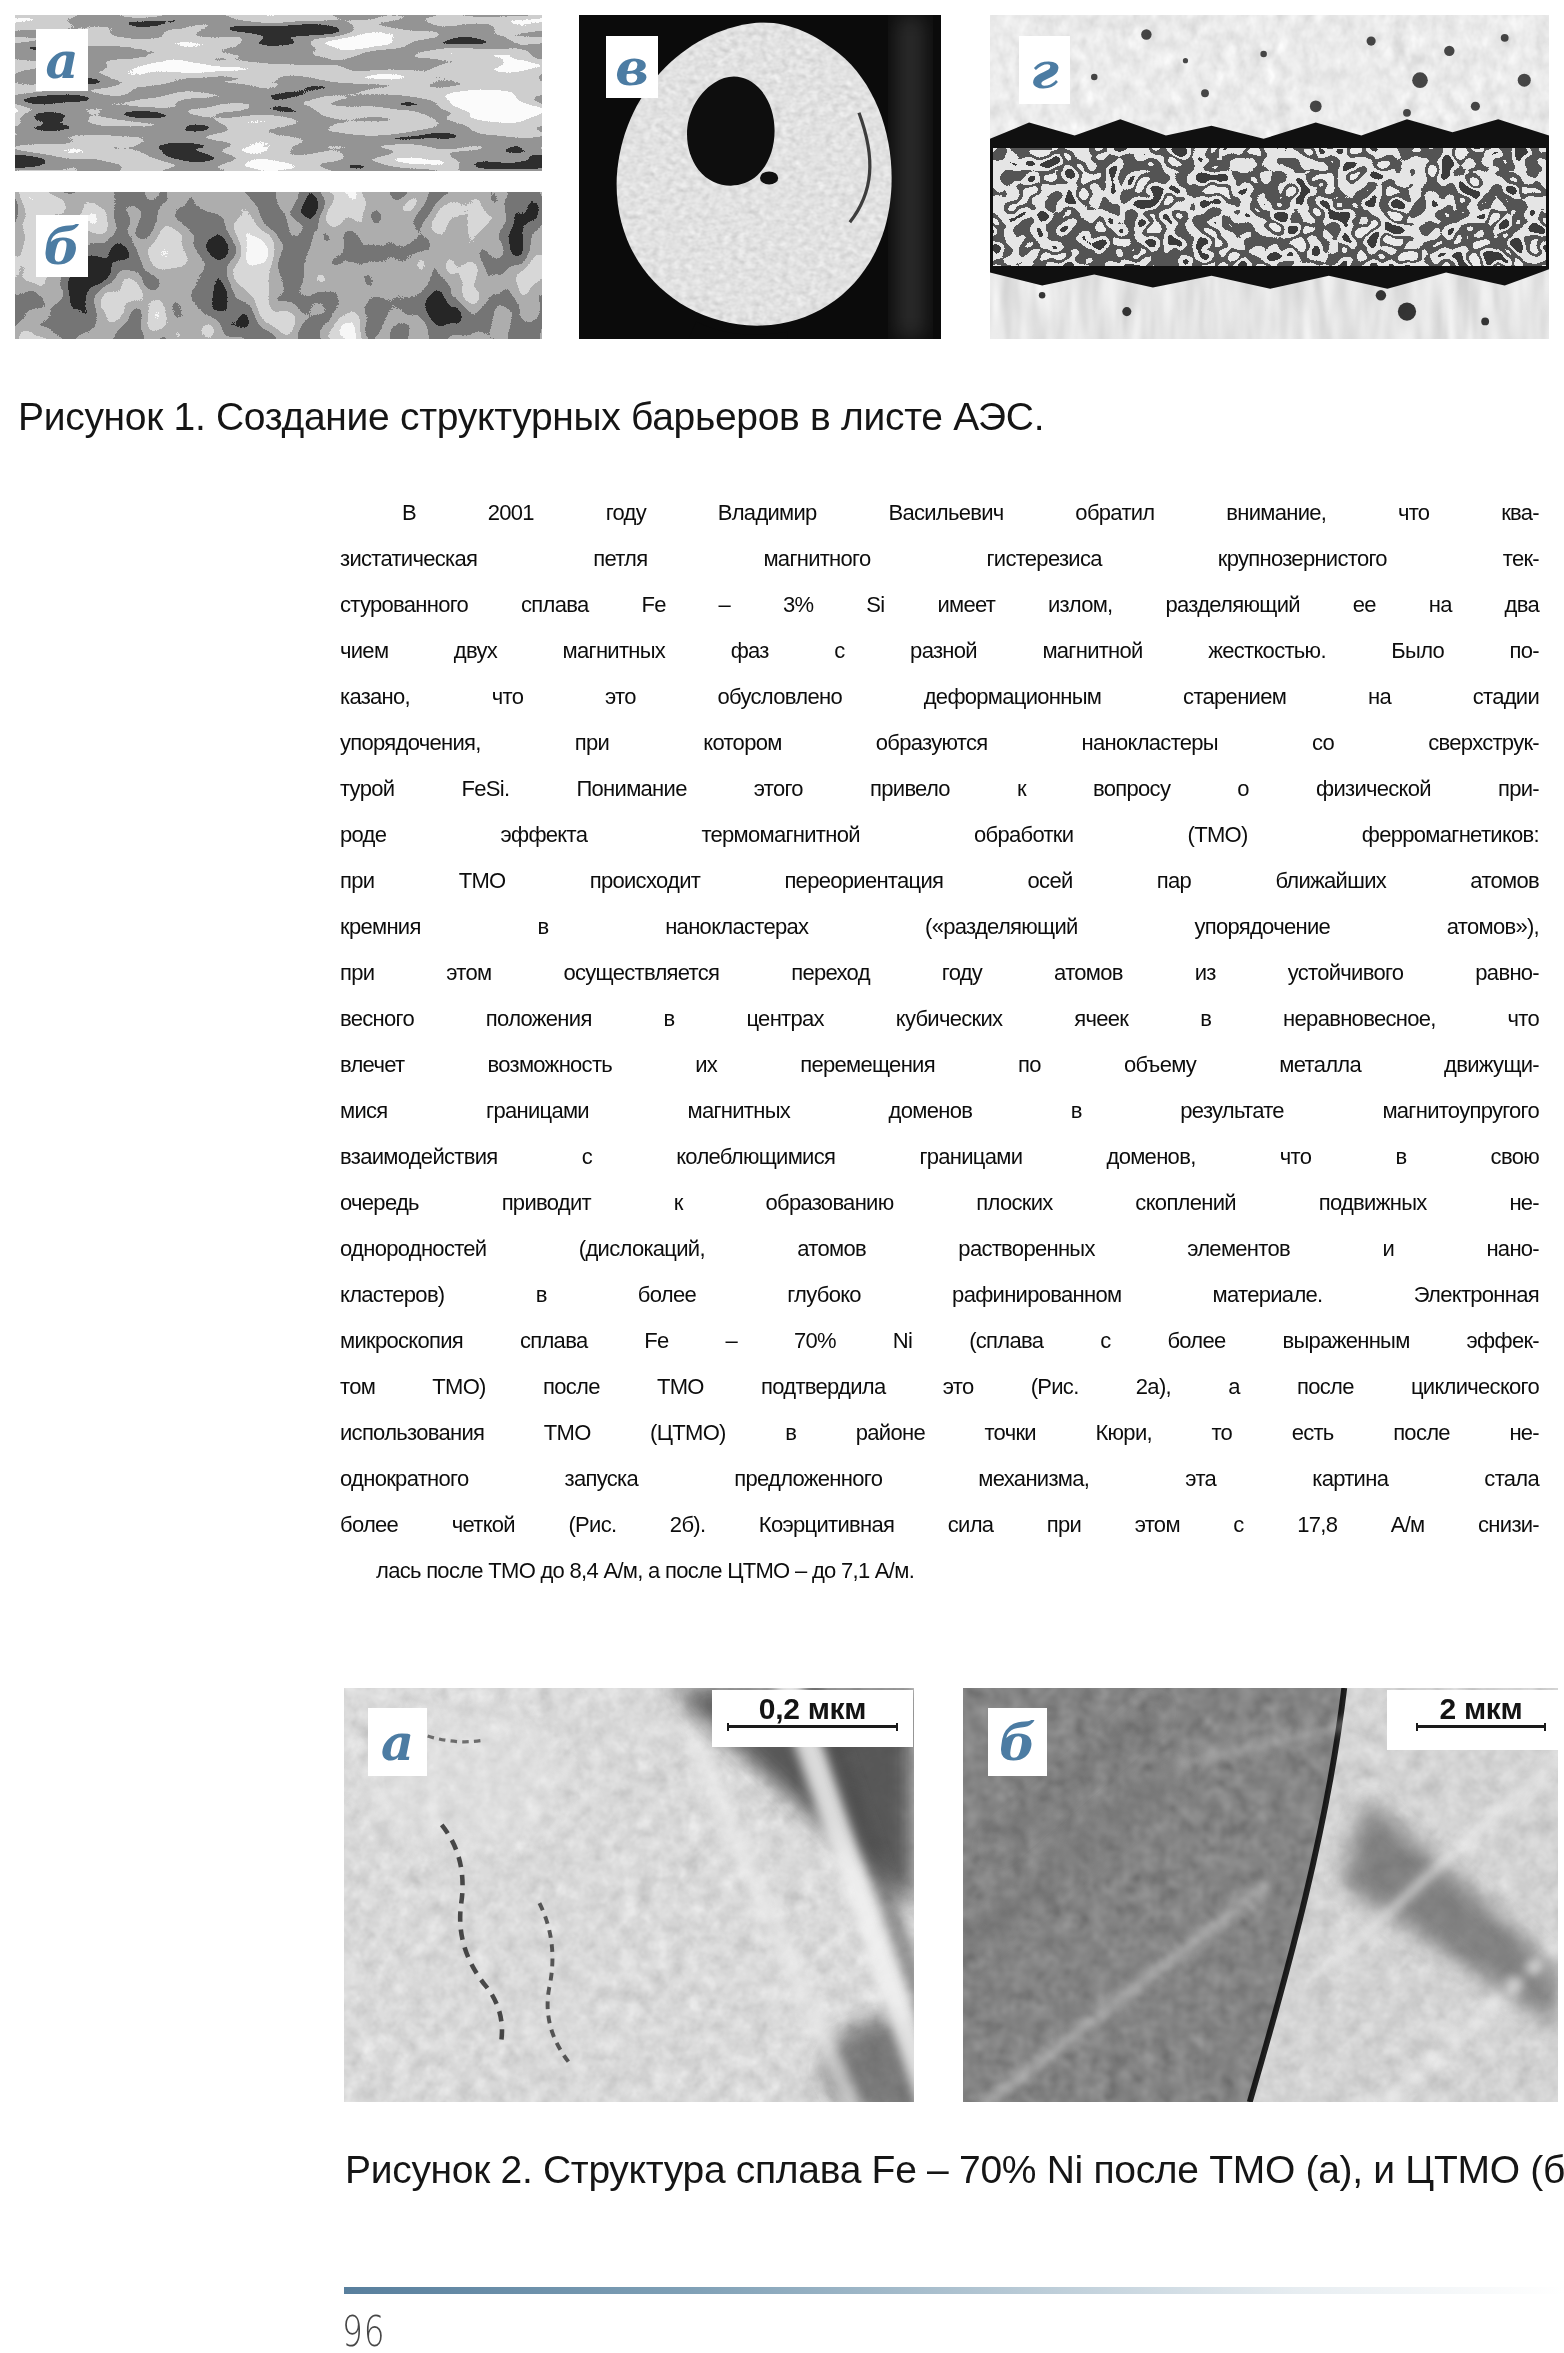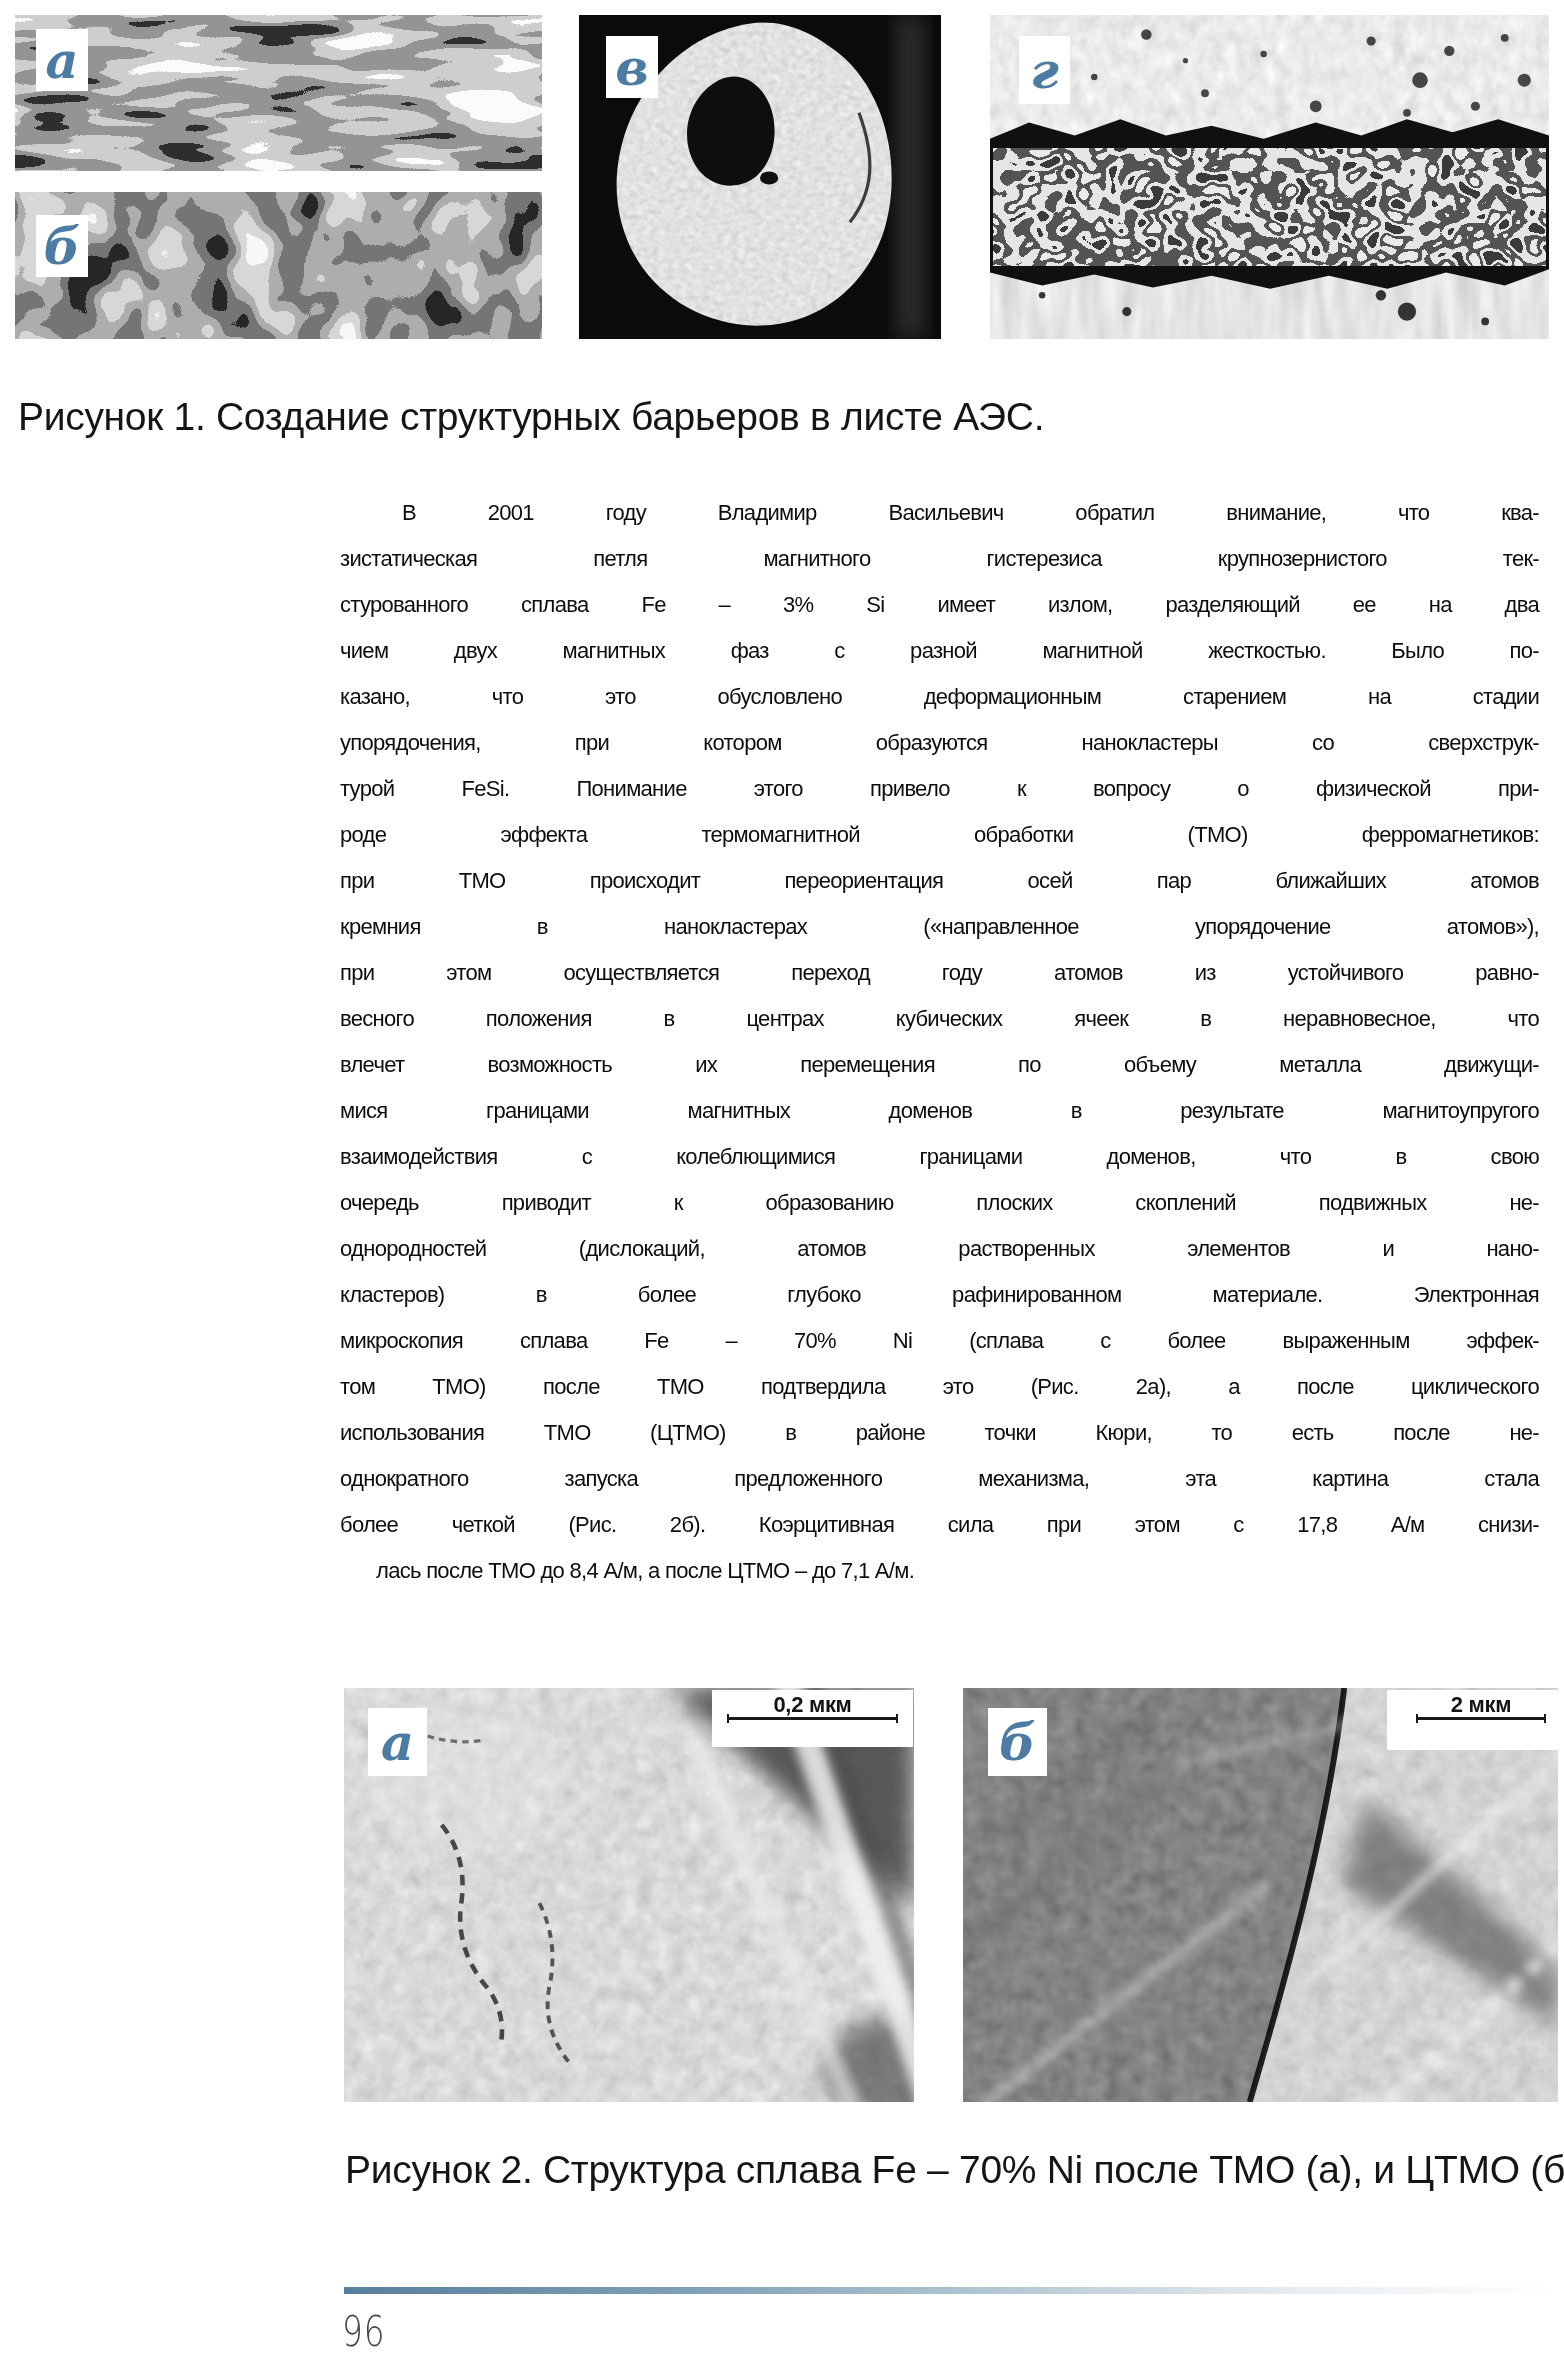--- a/index.html
+++ b/index.html
@@ -30,21 +30,21 @@
     white-space:normal; color:#0d0d0d;
   }
   .line.indent { text-indent:62px; }
   .line.align-left { text-align:right; text-align-last:left;margin-left:36px; -moz-text-align-last:left; }
 
   .scale-box {
     position:absolute; background:#ffffff; display:flex; flex-direction:column;
     align-items:center; justify-content:flex-start; padding-top:2.6px; box-sizing:border-box;
   }
   .scale-text {
-    font-size:22px; font-weight:bold; font-stretch:condensed; color:#141414;
+    font-size:30px; font-weight:bold; font-stretch:condensed; color:#141414;
     line-height:1.05; letter-spacing:-0.3px;
   }
   .scale-line {
     width:85%; height:7.8px; margin-top:1.3px; position:relative;
     border-top:3.3px solid #1a1a1a;
   }
   .scale-line::before, .scale-line::after {
     content:""; position:absolute; top:-5.9px; width:2px; height:8.5px; background:#1a1a1a;
   }
   .scale-line::before { left:0; }
@@ -247,21 +247,21 @@
   <div class="bodytext">
     <div class="line indent">В 2001 году Владимир Васильевич обратил внимание, что ква-</div>
     <div class="line">зистатическая петля магнитного гистерезиса крупнозернистого тек-</div>
     <div class="line">стурованного сплава Fe – 3% Si имеет излом, разделяющий ее на два</div>
     <div class="line">чием двух магнитных фаз с разной магнитной жесткостью. Было по-</div>
     <div class="line">казано, что это обусловлено деформационным старением на стадии</div>
     <div class="line">упорядочения, при котором образуются нанокластеры со сверхструк-</div>
     <div class="line">турой FeSi. Понимание этого привело к вопросу о физической при-</div>
     <div class="line">роде эффекта термомагнитной обработки (ТМО) ферромагнетиков:</div>
     <div class="line">при ТМО происходит переориентация осей пар ближайших атомов</div>
-    <div class="line">кремния в нанокластерах («направленное упорядочение атомов»),</div>
+    <div class="line">кремния в нанокластерах («разделяющий упорядочение атомов»),</div>
     <div class="line">при этом осуществляется переход году атомов из устойчивого равно-</div>
     <div class="line">весного положения в центрах кубических ячеек в неравновесное, что</div>
     <div class="line">влечет возможность их перемещения по объему металла движущи-</div>
     <div class="line">мися границами магнитных доменов в результате магнитоупругого</div>
     <div class="line">взаимодействия с колеблющимися границами доменов, что в свою</div>
     <div class="line">очередь приводит к образованию плоских скоплений подвижных не-</div>
     <div class="line">однородностей (дислокаций, атомов растворенных элементов и нано-</div>
     <div class="line">кластеров) в более глубоко рафинированном материале. Электронная</div>
     <div class="line">микроскопия сплава Fe – 70% Ni (сплава с более выраженным эффек-</div>
     <div class="line">том ТМО) после ТМО подтвердила это (Рис. 2а), а после циклического</div>

